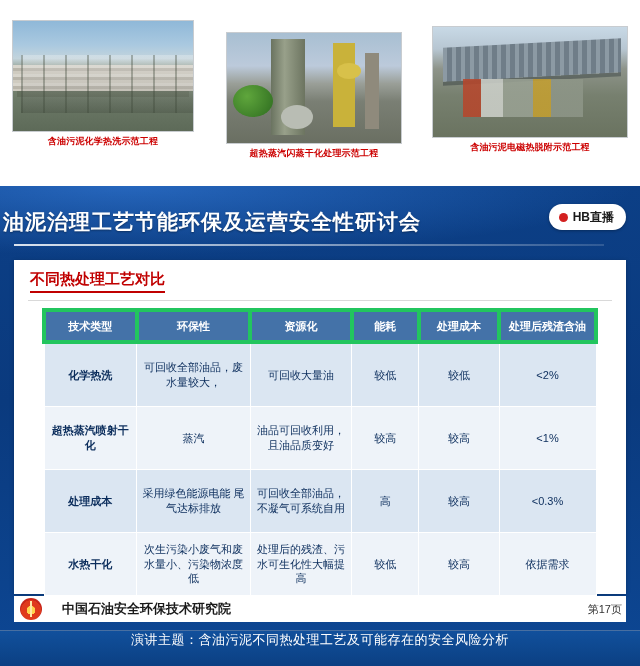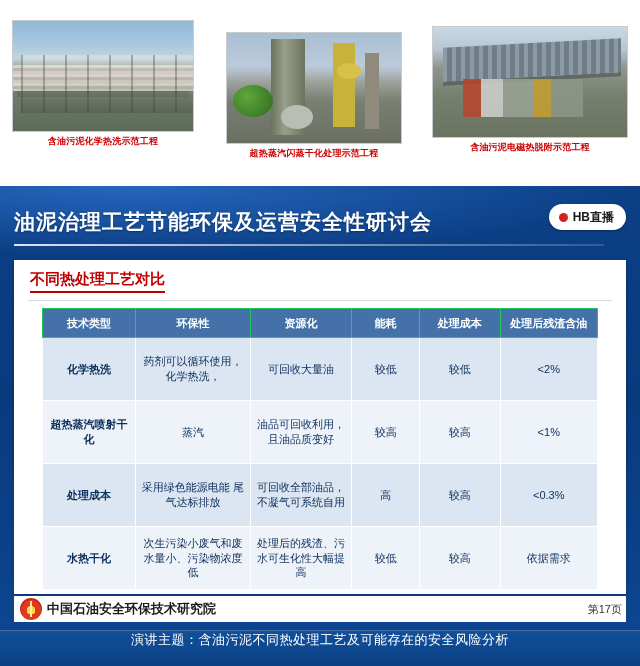--- a/index.html
+++ b/index.html
@@ -110,21 +110,21 @@
     background: linear-gradient(180deg, #0c3f86 0%, #0a3a7e 45%, #0d4794 100%);
   }
   .slide-glow {
     position: absolute;
     left: 0; top: 0; width: 640px; height: 70px;
     background: radial-gradient(ellipse at 20% 0%, rgba(70,150,255,.45), rgba(10,55,120,0) 70%);
     pointer-events: none;
   }
   .slide-title {
     position: absolute;
-    left: 14px;
+    left: 3px;
     top: 22px;
     font-size: 21px;
     font-weight: bold;
     color: #ffffff;
     letter-spacing: 1px;
     text-shadow: 0 1px 2px rgba(0,0,0,.35);
   }
   .title-underline {
     position: absolute;
     left: 14px;
@@ -193,21 +193,21 @@
     width: 556px;
     border-collapse: collapse;
     table-layout: fixed;
   }
   table.compare th {
     background: #4472a8;
     color: #ffffff;
     font-size: 11px;
     font-weight: bold;
     height: 26px;
-    border: 1px solid #22c55e;
+    border: 4px solid #22c55e;
     text-align: center;
     vertical-align: middle;
   }
   table.compare td {
     border: 1px solid #ffffff;
     font-size: 11px;
     text-align: center;
     vertical-align: middle;
     height: 58px;
     line-height: 1.35;
@@ -245,21 +245,21 @@
     background: radial-gradient(circle at 50% 55%, #ffd34d 0 26%, #e03a1c 27% 60%, #c8261a 61% 100%);
     flex: 0 0 auto;
     position: relative;
   }
   .org-logo::after {
     content:"";
     position:absolute; left:50%; top:12%; width:2px; height:76%;
     background:#ffe9a8; transform:translateX(-50%);
   }
   .org-name {
-    margin-left: 5px;
+    margin-left: 20px;
     font-size: 13px;
     font-weight: bold;
     color: #1a1a1a;
   }
   .page-num {
     margin-left: auto;
     margin-right: 4px;
     font-size: 11px;
     color: #333333;
   }
@@ -333,21 +333,21 @@
           <th>环保性</th>
           <th>资源化</th>
           <th>能耗</th>
           <th>处理成本</th>
           <th>处理后残渣含油</th>
         </tr>
       </thead>
       <tbody>
         <tr class="row-a">
           <td class="tech-name">化学热洗</td>
-          <td>药剂可以循环使用，化学热洗，</td>
+          <td>可回收全部油品，废水量较大，</td>
           <td>可回收大量油</td>
           <td>较低</td>
           <td>较低</td>
           <td>&lt;2%</td>
         </tr>
         <tr class="row-b">
           <td class="tech-name">超热蒸汽喷射干化</td>
           <td>蒸汽</td>
           <td>油品可回收利用，且油品质变好</td>
           <td>较高</td>

